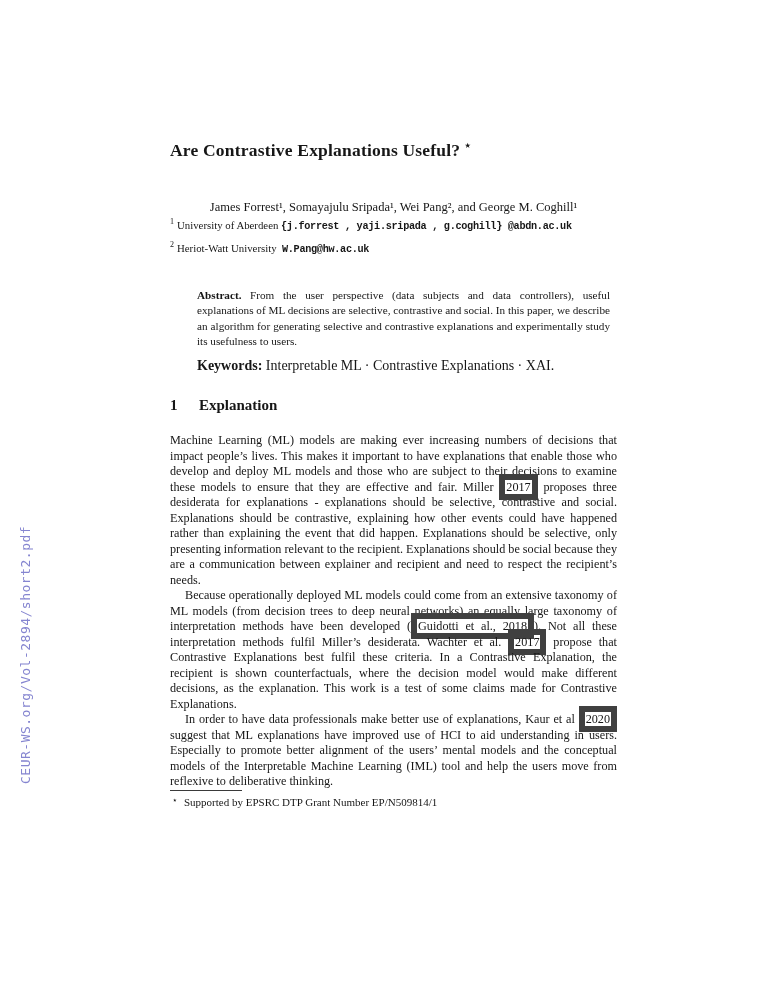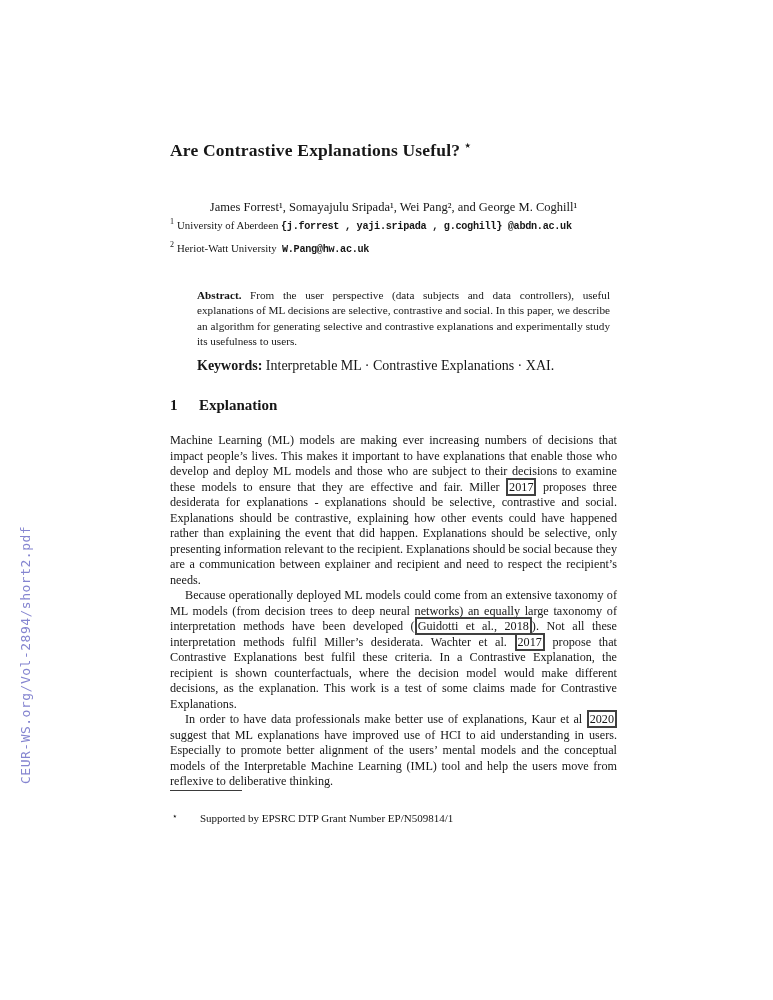--- a/index.html
+++ b/index.html
@@ -123,21 +123,21 @@
     text-align: justify;
   }
   .body-text p {
     margin: 0;
   }
   .body-text p.indented {
     text-indent: 15px;
   }
 
   .cite {
-    border: 2px solid #404040;
+    border: 6px solid #404040;
     padding: 0 1px;
     cursor: pointer;
   }
 
   .footnote-rule {
     position: absolute;
     top: 790px;
     left: 0;
     width: 72px;
     border-top: 1.2px solid #3a3a3a;
@@ -155,21 +155,21 @@
     position: relative;
     padding-left: 14px;
   }
   .footnote .marker {
     position: absolute;
     left: 2px;
     top: -2px;
     font-size: 9px;
   }
   .footnote p {
-    margin: 16px;
+    margin: 0;
   }
 </style>
 </head>
 <body>
 
 <div id="page">
 
   <a class="vlink">CEUR-WS.org/Vol-2894/short2.pdf</a>
 
   <div class="column">

